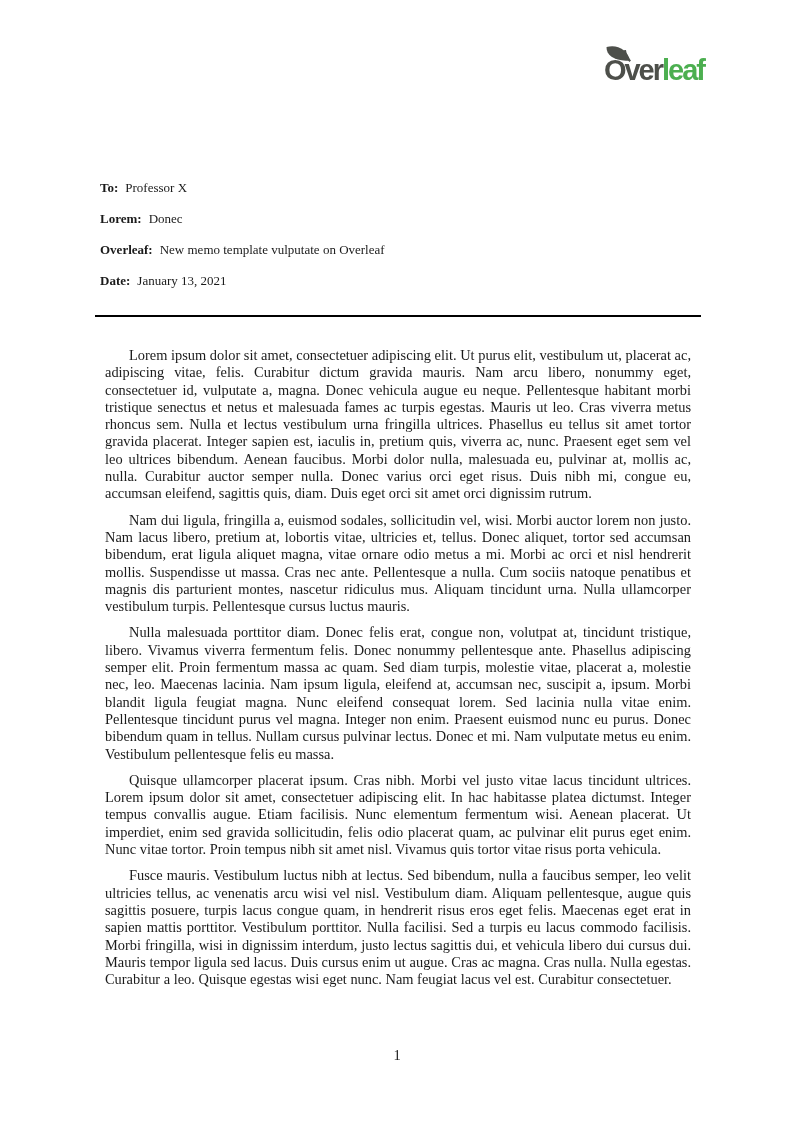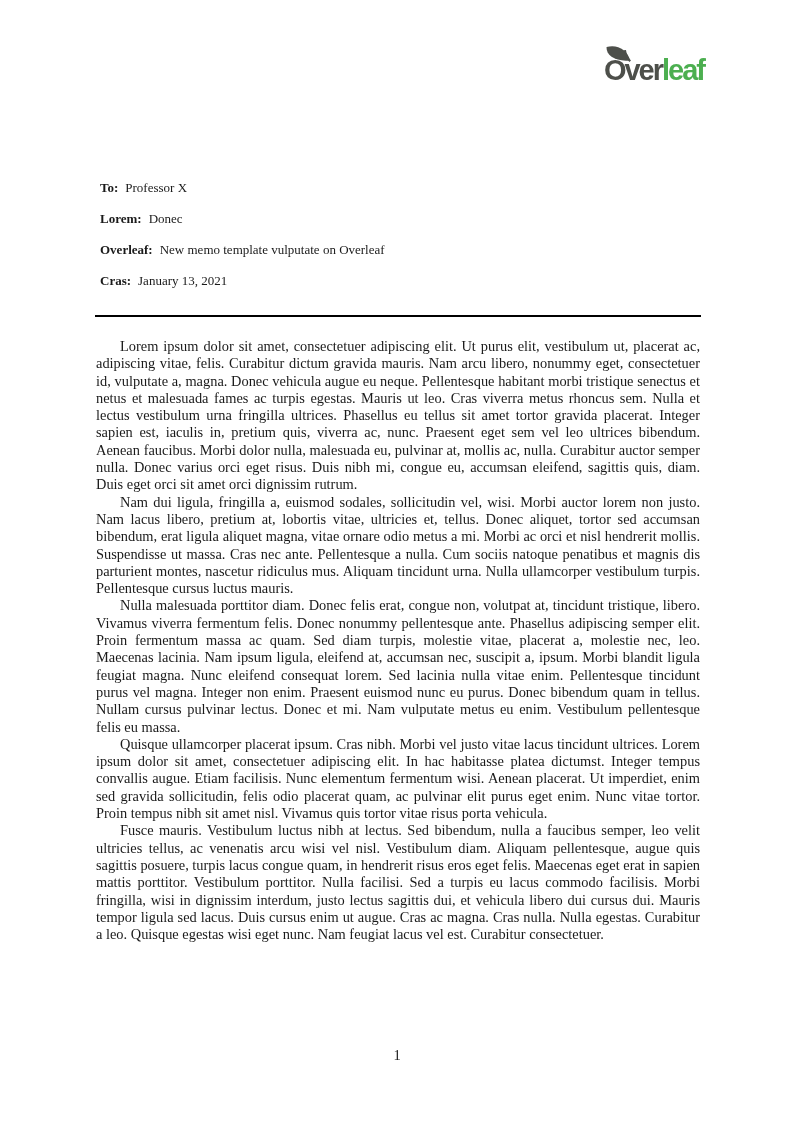--- a/index.html
+++ b/index.html
@@ -71,21 +71,21 @@
   .memo-body {
     position: absolute;
     left: 96px;
     top: 338px;
     width: 604px;
     font-size: 14.4px;
     line-height: 17.3px;
     text-align: justify;
   }
   .memo-body p {
-    margin: 0;
+    margin: 9px;
     text-indent: 24px;
   }
 
   
   .footer {
     position: absolute;
     top: 1047px;
     left: 0;
     width: 100%;
     text-align: center;
@@ -109,21 +109,21 @@
     <div class="field">
       <span class="field-label">To:</span><span class="field-value">Professor X</span>
     </div>
     <div class="field">
       <span class="field-label">Lorem:</span><span class="field-value">Donec</span>
     </div>
     <div class="field">
       <span class="field-label">Overleaf:</span><span class="field-value">New memo template vulputate on Overleaf</span>
     </div>
     <div class="field">
-      <span class="field-label">Cras:</span><span class="field-value">January 13, 2021</span>
+      <span class="field-label">Date:</span><span class="field-value">January 13, 2021</span>
     </div>
   </div>
 
   <div class="rule"></div>
 
   <div class="memo-body">
     <p>Lorem ipsum dolor sit amet, consectetuer adipiscing elit. Ut purus elit, vestibulum ut, placerat ac, adipiscing vitae, felis. Curabitur dictum gravida mauris. Nam arcu libero, nonummy eget, consectetuer id, vulputate a, magna. Donec vehicula augue eu neque. Pellentesque habitant morbi tristique senectus et netus et malesuada fames ac turpis egestas. Mauris ut leo. Cras viverra metus rhoncus sem. Nulla et lectus vestibulum urna fringilla ultrices. Phasellus eu tellus sit amet tortor gravida placerat. Integer sapien est, iaculis in, pretium quis, viverra ac, nunc. Praesent eget sem vel leo ultrices bibendum. Aenean faucibus. Morbi dolor nulla, malesuada eu, pulvinar at, mollis ac, nulla. Curabitur auctor semper nulla. Donec varius orci eget risus. Duis nibh mi, congue eu, accumsan eleifend, sagittis quis, diam. Duis eget orci sit amet orci dignissim rutrum.</p>
     <p>Nam dui ligula, fringilla a, euismod sodales, sollicitudin vel, wisi. Morbi auctor lorem non justo. Nam lacus libero, pretium at, lobortis vitae, ultricies et, tellus. Donec aliquet, tortor sed accumsan bibendum, erat ligula aliquet magna, vitae ornare odio metus a mi. Morbi ac orci et nisl hendrerit mollis. Suspendisse ut massa. Cras nec ante. Pellentesque a nulla. Cum sociis natoque penatibus et magnis dis parturient montes, nascetur ridiculus mus. Aliquam tincidunt urna. Nulla ullamcorper vestibulum turpis. Pellentesque cursus luctus mauris.</p>
     <p>Nulla malesuada porttitor diam. Donec felis erat, congue non, volutpat at, tincidunt tristique, libero. Vivamus viverra fermentum felis. Donec nonummy pellentesque ante. Phasellus adipiscing semper elit. Proin fermentum massa ac quam. Sed diam turpis, molestie vitae, placerat a, molestie nec, leo. Maecenas lacinia. Nam ipsum ligula, eleifend at, accumsan nec, suscipit a, ipsum. Morbi blandit ligula feugiat magna. Nunc eleifend consequat lorem. Sed lacinia nulla vitae enim. Pellentesque tincidunt purus vel magna. Integer non enim. Praesent euismod nunc eu purus. Donec bibendum quam in tellus. Nullam cursus pulvinar lectus. Donec et mi. Nam vulputate metus eu enim. Vestibulum pellentesque felis eu massa.</p>
     <p>Quisque ullamcorper placerat ipsum. Cras nibh. Morbi vel justo vitae lacus tincidunt ultrices. Lorem ipsum dolor sit amet, consectetuer adipiscing elit. In hac habitasse platea dictumst. Integer tempus convallis augue. Etiam facilisis. Nunc elementum fermentum wisi. Aenean placerat. Ut imperdiet, enim sed gravida sollicitudin, felis odio placerat quam, ac pulvinar elit purus eget enim. Nunc vitae tortor. Proin tempus nibh sit amet nisl. Vivamus quis tortor vitae risus porta vehicula.</p>

